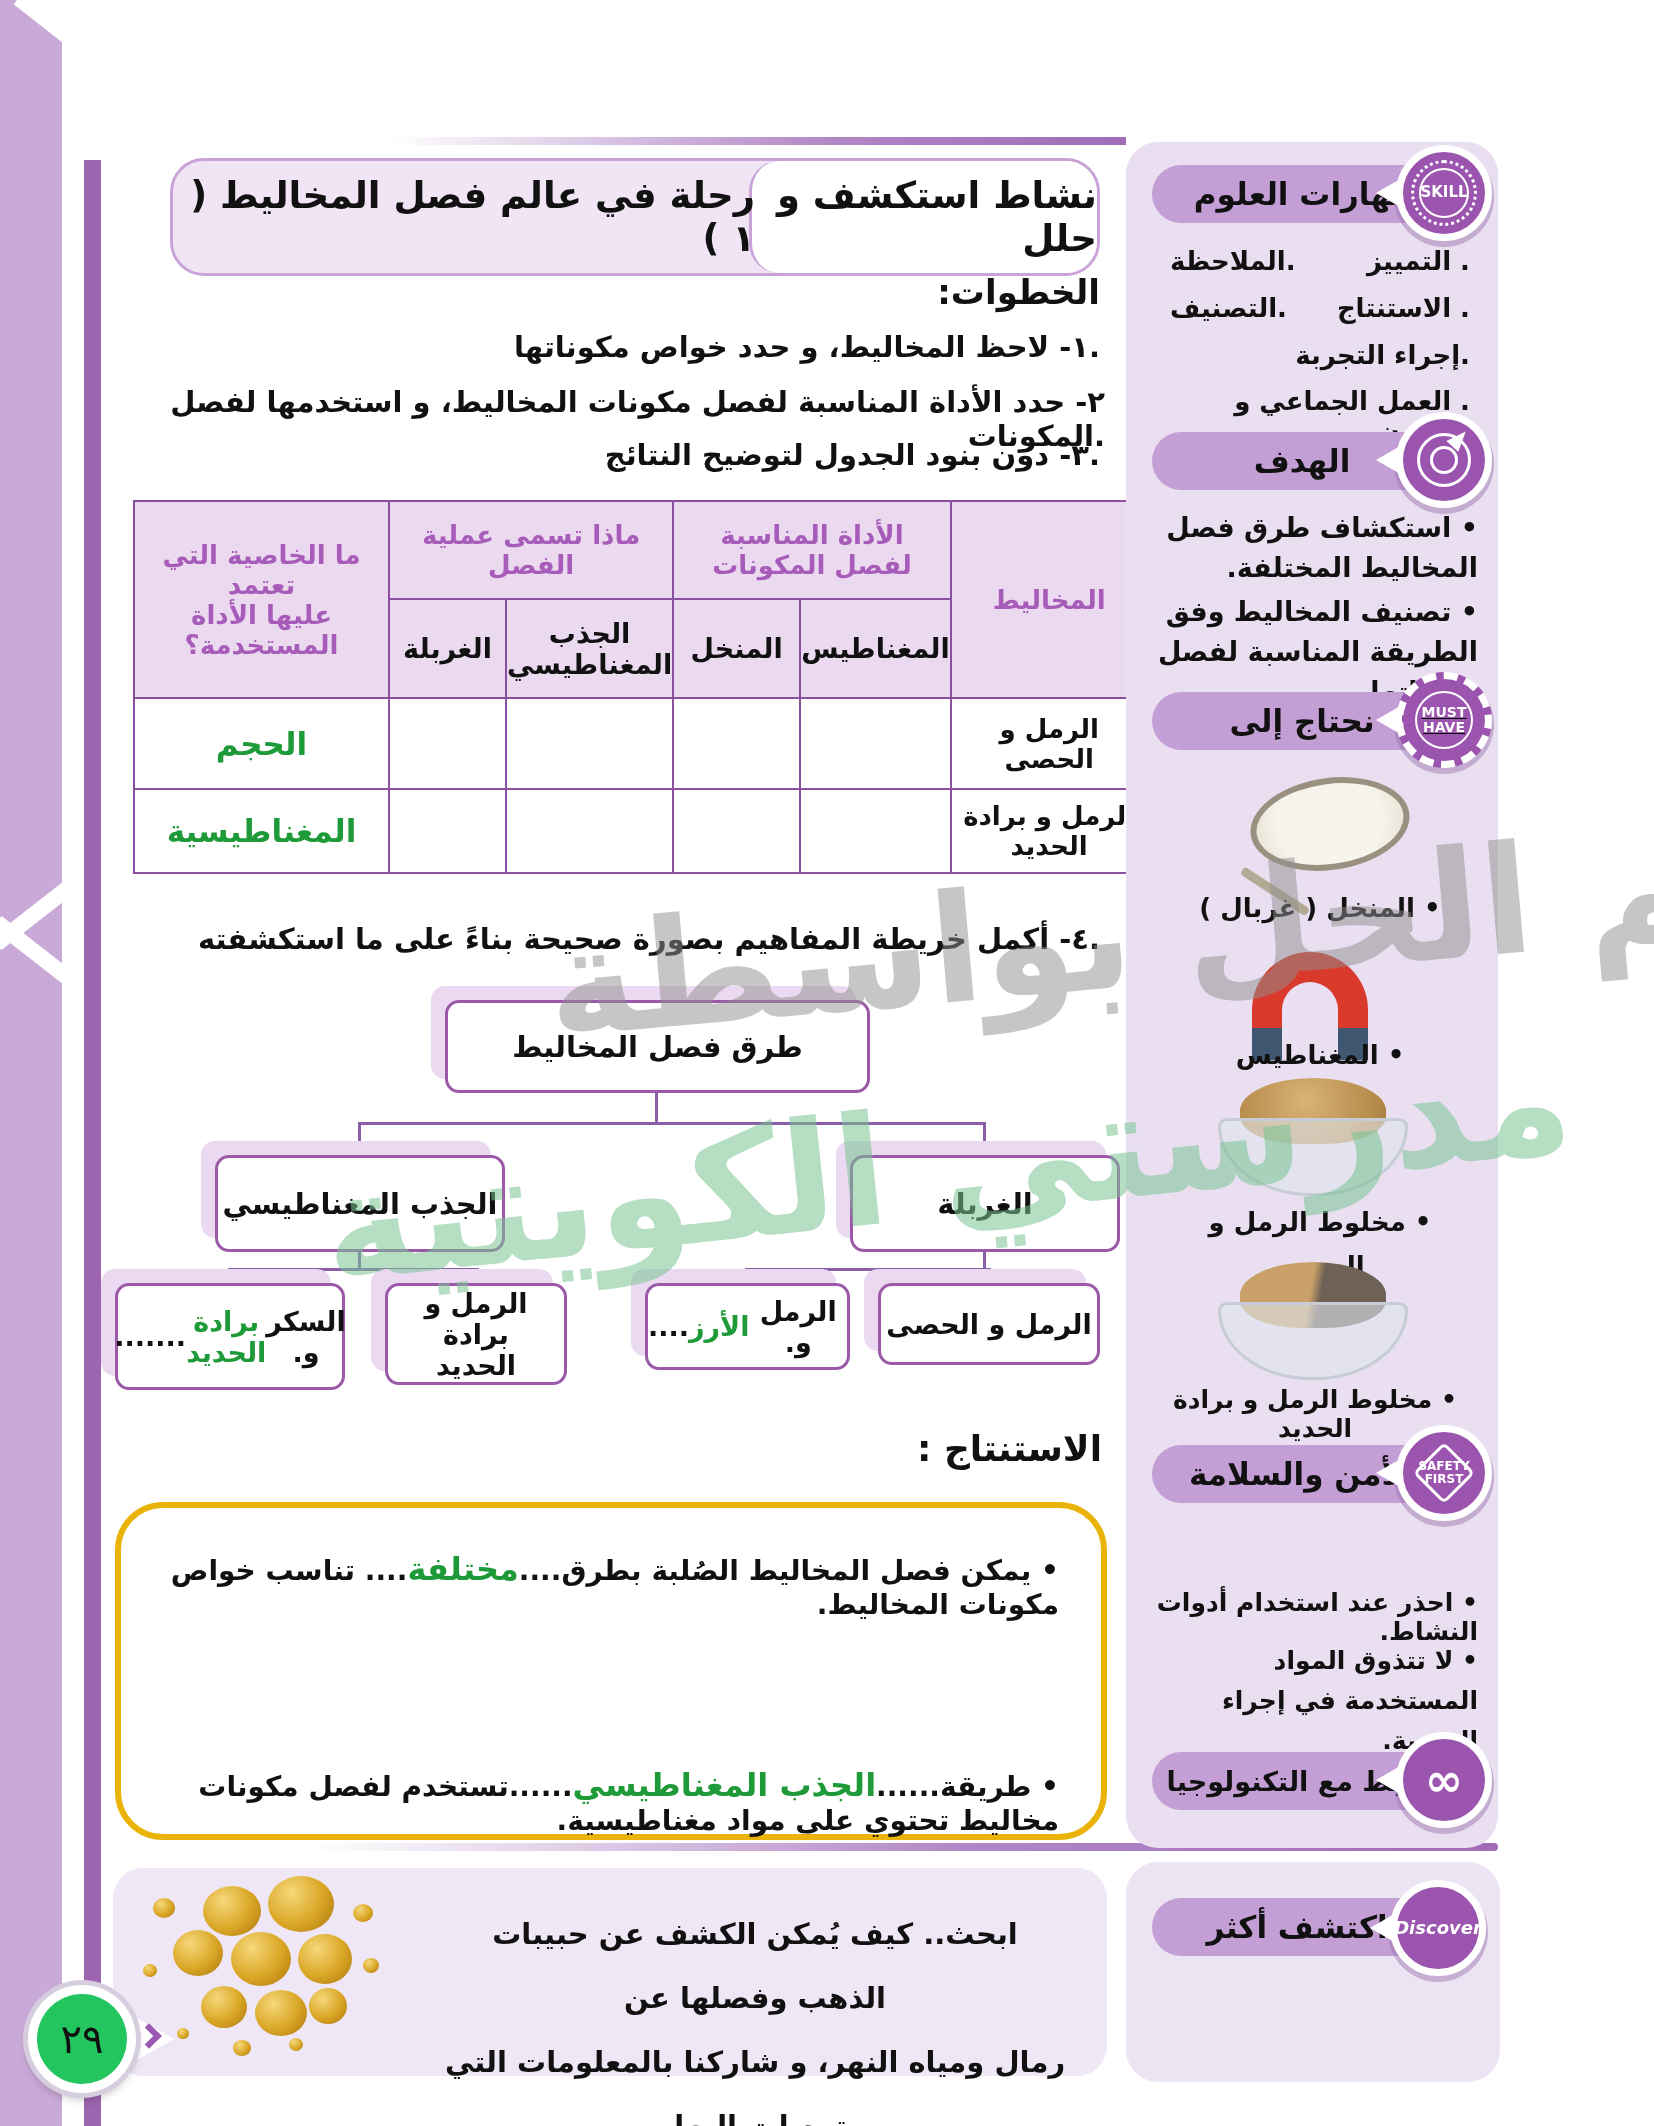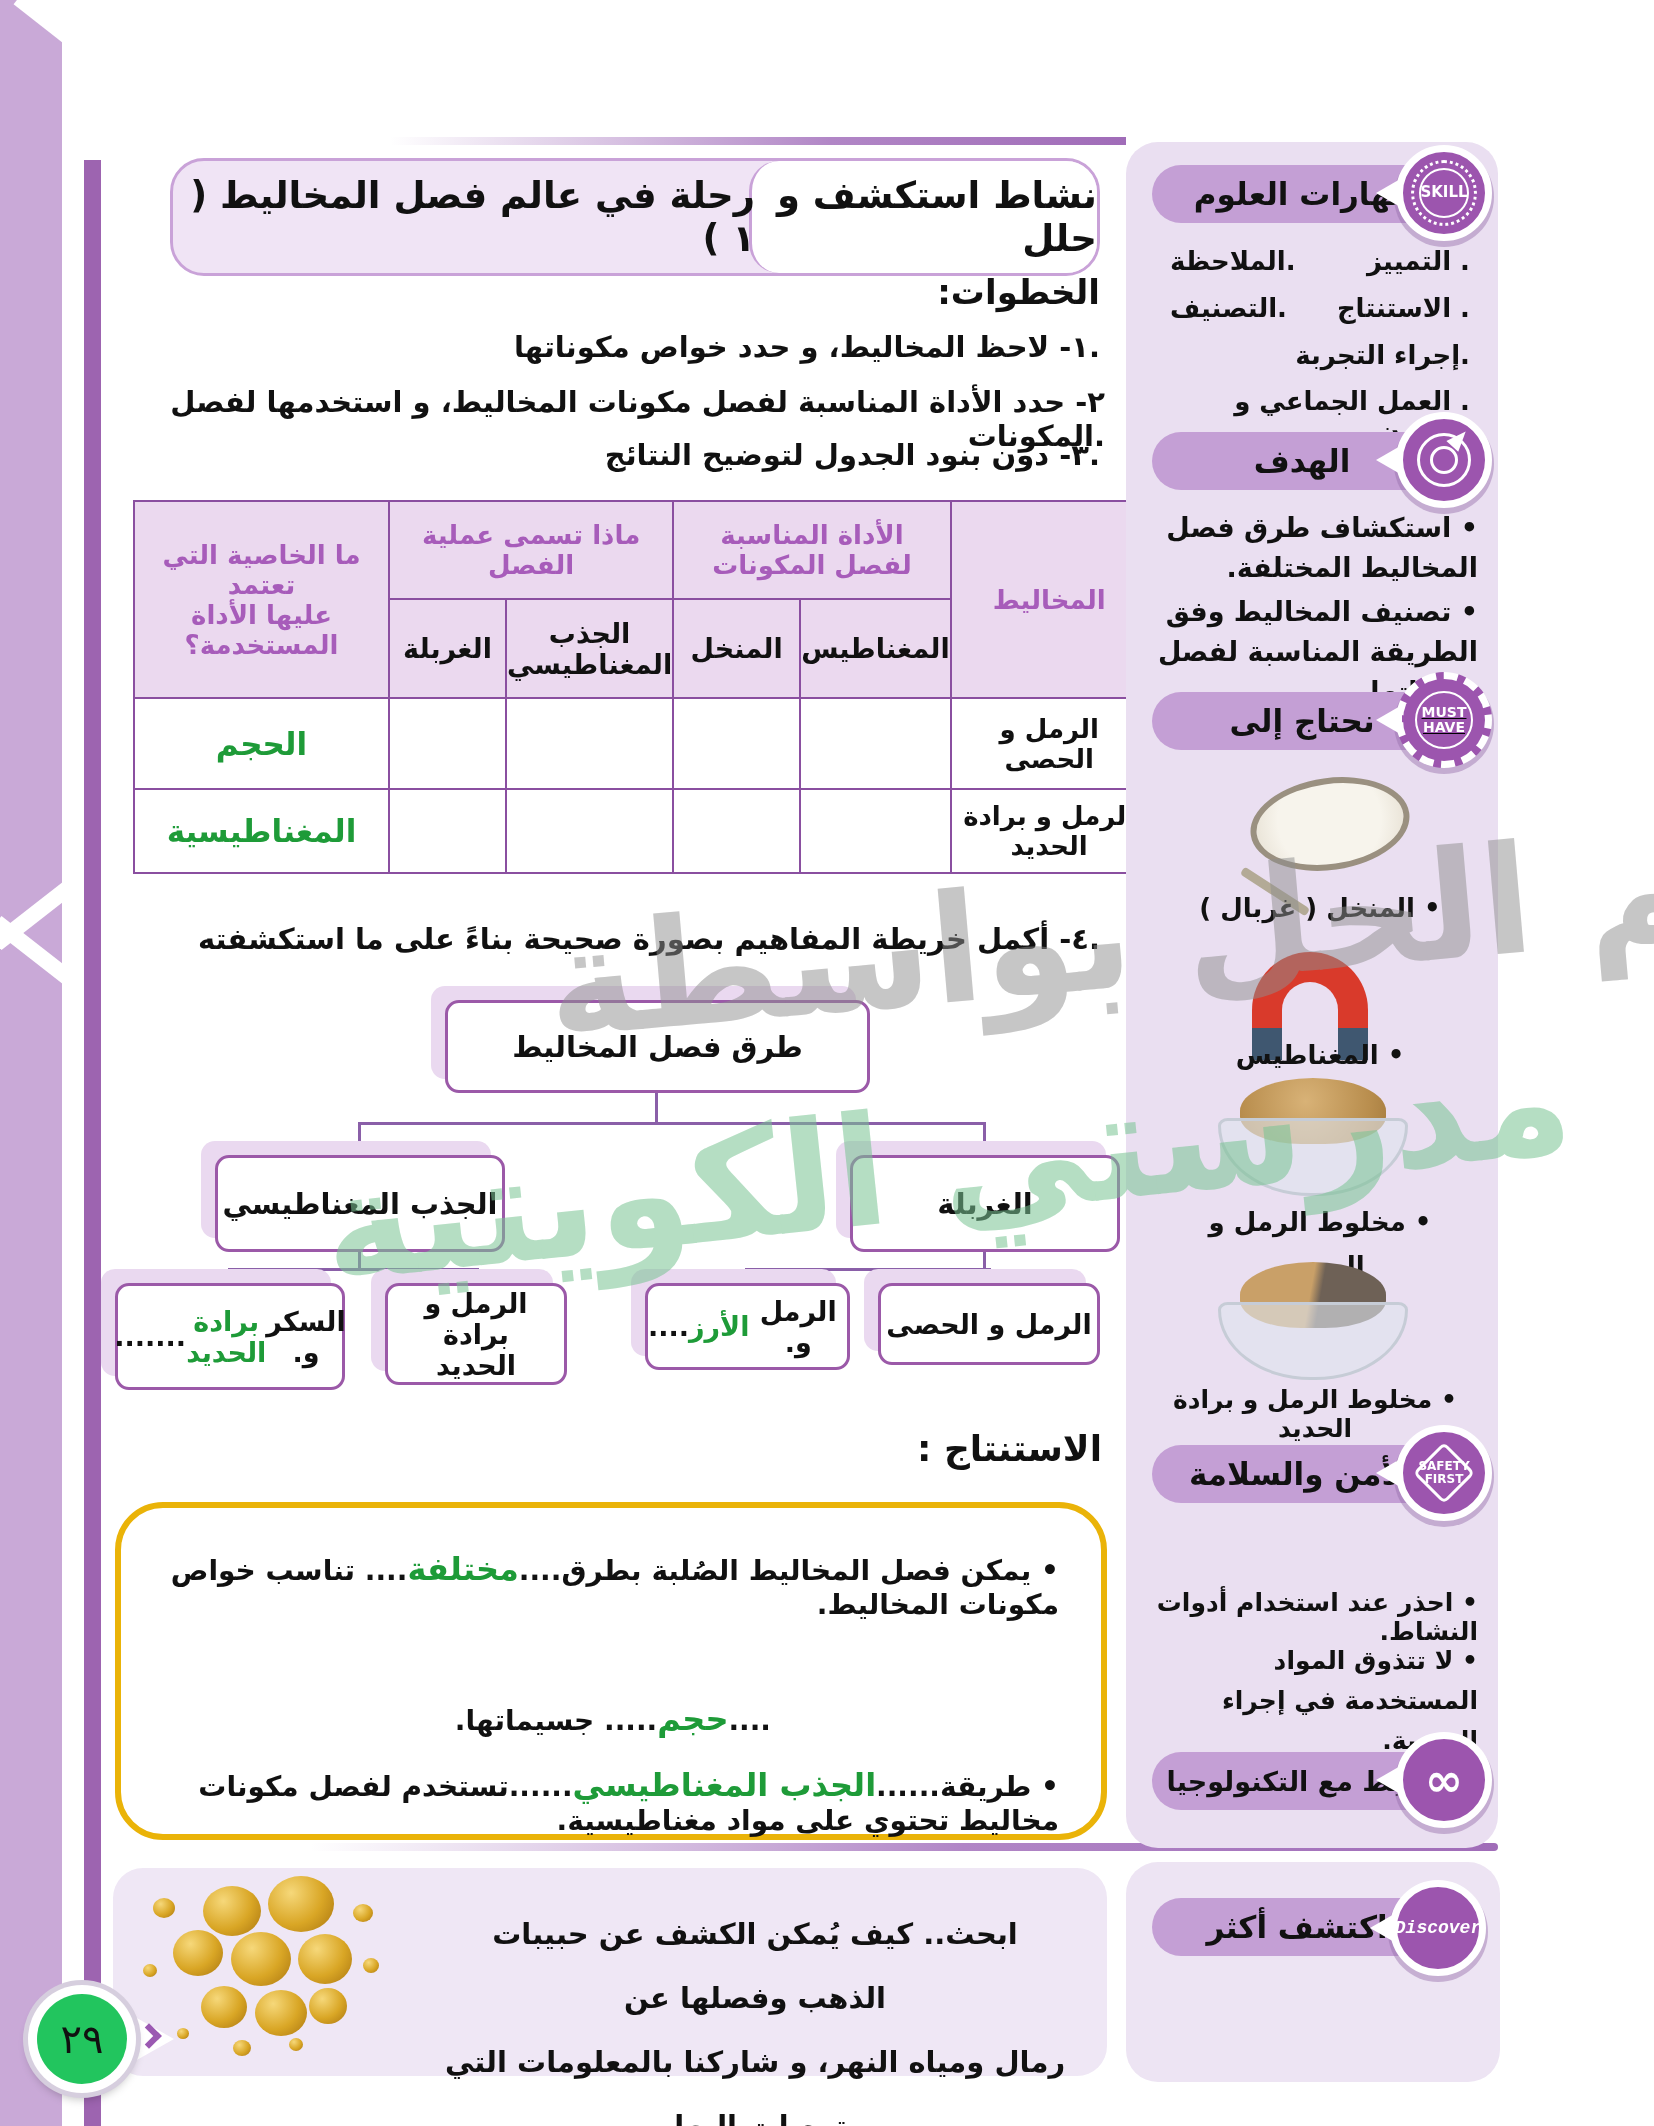--- a/index.html
+++ b/index.html
@@ -233,23 +233,20 @@
   <div class="cbox" style="left:878px; top:1283px; width:222px; height:82px; font-size:27px;">الرمل و الحصى</div>
 
   <div class="wm wm-gray">تم الحل بواسطة</div>
   <div class="wm wm-green">مدرستي الكويتية</div>
 
   <div class="concl-head ar">الاستنتاج :</div>
   <div class="concl-box">
     <div class="concl-line" style="top:42px">
       <span>• يمكن فصل المخاليط الصُلبة بطرق....</span><span class="dotans">مختلفة</span><span>.... تناسب خواص مكونات المخاليط.</span>
     </div>
-    <div class="concl-line" style="top:192px; right:330px;">
-      <span>....</span><span class="dotans">حجم</span><span>..... جسيماتها.</span>
-    </div>
     <div class="concl-line" style="top:258px">
       <span>• طريقة......</span><span class="dotans">الجذب المغناطيسي</span><span>......تستخدم لفصل مكونات مخاليط تحتوي على مواد مغناطيسية.</span>
     </div>
   </div>
 
   <div class="research-panel">
     <div>
       <span class="nug" style="left:90px; top:18px; width:58px; height:50px;"></span>
       <span class="nug" style="left:155px; top:8px; width:66px; height:56px;"></span>
       <span class="nug" style="left:60px; top:62px; width:50px; height:46px;"></span>
@@ -371,21 +368,21 @@
       </div>
   </div>
 
   <div class="disc-panel"></div>
   <div class="pill" style="left:1152px; top:1898px; width:290px;">
     <span>اكتشف أكثر</span>
   </div>
   <div class="badge" style="left:1390px; top:1880px;">
     <div class="beak"></div>
     <div class="disk">
-        <span class="bdg-txt" style="font-size:18px; font-style:italic;font-family:Liberation Mono, monospace;">Discover</span>
+        <span class="bdg-txt" style="font-size:18px; font-style:italic;">Discover</span>
       </div>
   </div>
 
   <div class="page-badge">
     <div class="pb-beak"></div>
     <div class="pb-ring"></div>
     <div class="pb-disk">
         <span>٢٩</span>
       </div>
     <div class="pb-chev"></div>

